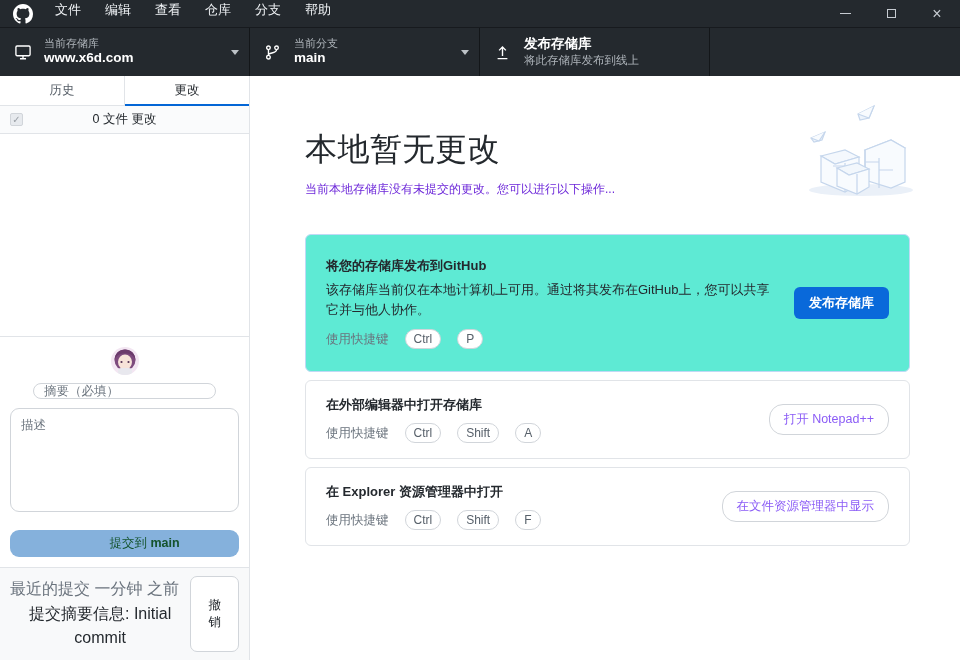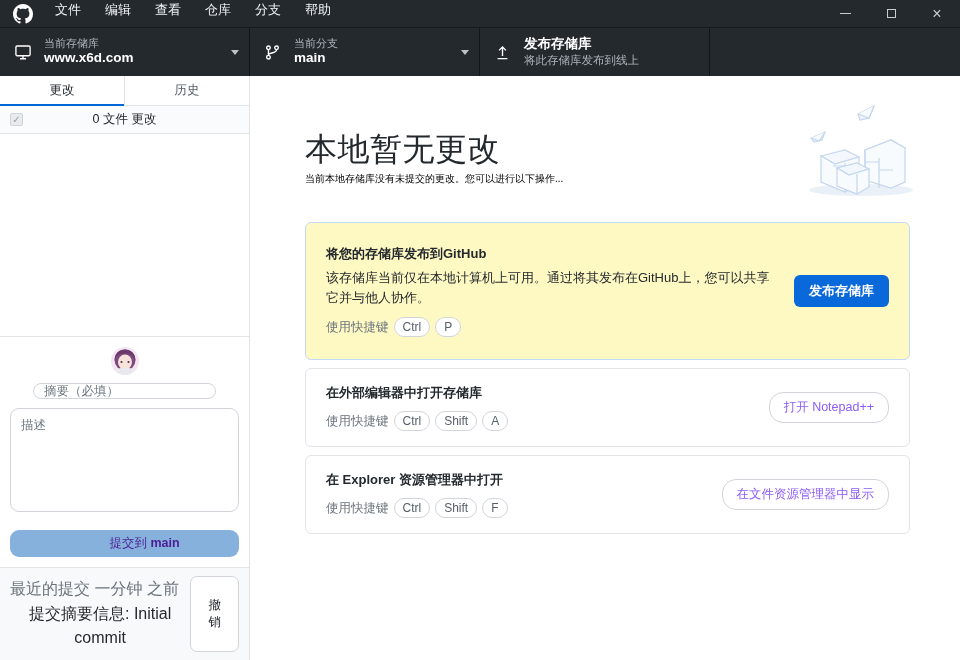--- a/index.html
+++ b/index.html
@@ -49,45 +49,45 @@
   .file-list { flex:1; background:#fff; }
 
   .commit-form { border-top:1px solid #e1e4e8; padding:10px; }
   .summary-row { display:flex; align-items:center; gap:8px;flex-direction:column; }
   .avatar { width:28px; height:28px; border-radius:50%; overflow:hidden; flex:0 0 28px; }
   .summary-input { flex:1; height:29px; border:1px solid #d1d5da; border-radius:9px; padding:0 10px; font-size:12.5px;
                    font-family:inherit; color:#24292e; outline:none; }
   .summary-input::placeholder, .desc-input::placeholder { color:#6a737d; }
   .desc-input { width:100%; height:104px; margin-top:9px; border:1px solid #d1d5da; border-radius:9px; padding:8px 10px;
                 font-size:12.5px; font-family:inherit; resize:none; outline:none; color:#24292e; }
-  .commit-btn { width:100%; margin-top:14px; height:27px; border:none; border-radius:9px; background:#85b1dc; color:#4c1d95;
+  .commit-btn { width:100%; margin-top:14px; height:27px; border:none; border-radius:9px; background:#85b1dc; color:#14532d;
                 font-size:12.5px; font-family:inherit; cursor:default;padding-left:40px; }
   .commit-btn b { font-weight:bold; }
 
   .recent-bar { border-top:1px solid #e1e4e8; background:#f8f9fa; padding:8px 10px; display:flex; align-items:center; flex:0 0 auto; }
   .recent-text { font-size:16px; line-height:1.55; min-width:0; }
   .recent-when { color:#6a737d; }
   .recent-summary { color:#24292e;text-align:center; }
   .undo-btn { margin-left:auto; background:#fff; border:1px solid #d1d5da; border-radius:7px; padding:20px 12px;
               font-size:12.5px; font-family:inherit; color:#24292e; cursor:pointer; }
 
   
   .main { flex:1; position:relative; padding:52px 50px 0 55px; overflow:hidden; background:#fff; }
   .main h1 { font-size:32px; font-weight:300; color:#24292e; letter-spacing:.5px; }
-  .main .subtitle { font-size:10px; color:#000000; }
+  .main .subtitle { font-size:12px; color:#6d28d9; margin-top:9px; }
   .illustration { position:absolute; top:28px; right:42px; }
 
   .cards { margin-top:36px; display:flex; flex-direction:column; gap:8px; width:605px; }
   .card { border:1px solid #e1e4e8; border-radius:6px; background:#fff; padding:15px 20px; display:flex; align-items:center; }
-  .card.blue { background:#fef9c3; border-color:#c0d9f5; padding:22px 20px; }
+  .card.blue { background:#5eead4; border-color:#c0d9f5; padding:22px 20px; }
   .card-left { flex:1; min-width:0; }
   .card-title { font-size:13px; font-weight:bold; color:#24292e; }
   .card-body { font-size:13px; color:#24292e; margin-top:5px; line-height:1.55; max-width:450px; }
   .card-body a { color:#0969da; text-decoration:none; }
-  .shortcut { margin-top:9px; display:flex; align-items:center; gap:5px; font-size:12.5px; color:#6a737d; }
+  .shortcut { margin-top:9px; display:flex; align-items:center; gap:16px; font-size:12.5px; color:#6a737d; }
   .kbd { border:1px solid #d1d5da; background:#fff; border-radius:10px; padding:0 8px; font-size:12px; color:#57606a; line-height:18px; }
   .btn-primary { background:#0969da; color:#fff; border:none; border-radius:6px; padding:7px 15px; font-size:13px;
                  font-weight:600; font-family:inherit; cursor:pointer; white-space:nowrap; margin-left:16px; }
   .btn-secondary { background:#fff; color:#8b5cf6; border:1px solid #d1d5da; border-radius:14px; padding:6px 14px;
                    font-size:12.5px; font-family:inherit; cursor:pointer; white-space:nowrap; margin-left:16px; }
 </style>
 </head>
 <body>
 
 <div class="window">
@@ -156,22 +156,22 @@
         <span class="tool-value">发布存储库</span>
         <span class="tool-sub">将此存储库发布到线上</span>
       </span>
     </div>
   </div>
 
   <div class="app-body">
 
     <div class="sidebar">
       <div class="tabs">
+        <div class="tab">历史</div>
         <div class="tab active">更改</div>
-        <div class="tab">历史</div>
       </div>
       <div class="status-row">
         <span class="checkbox">
             <span>✓</span>
           </span>
         <span class="status-text">0 文件 更改</span>
       </div>
       <div class="file-list"></div>
 
       <div class="commit-form">

